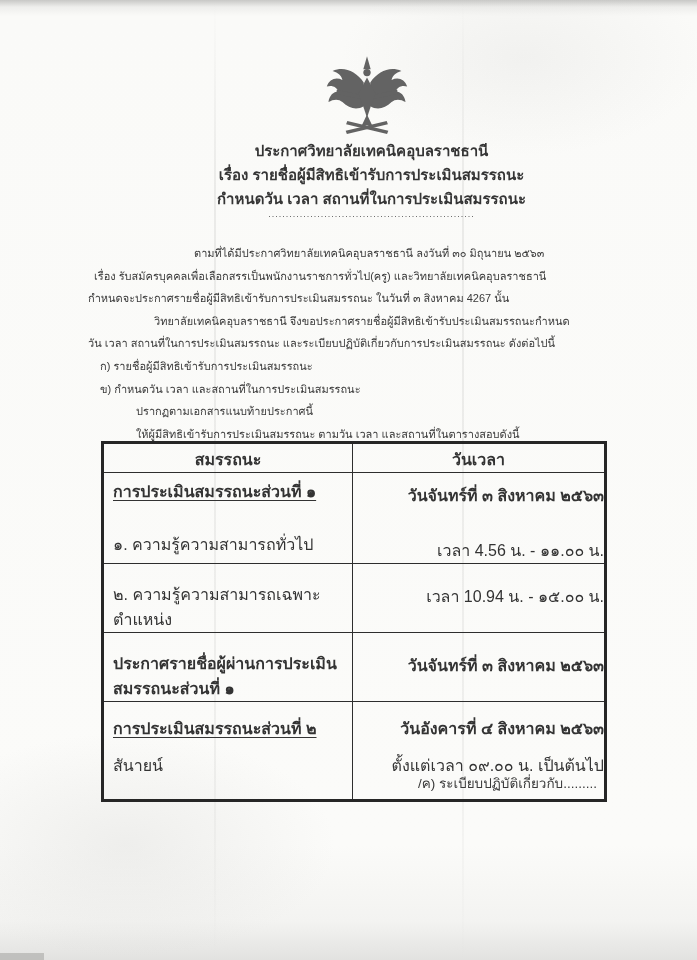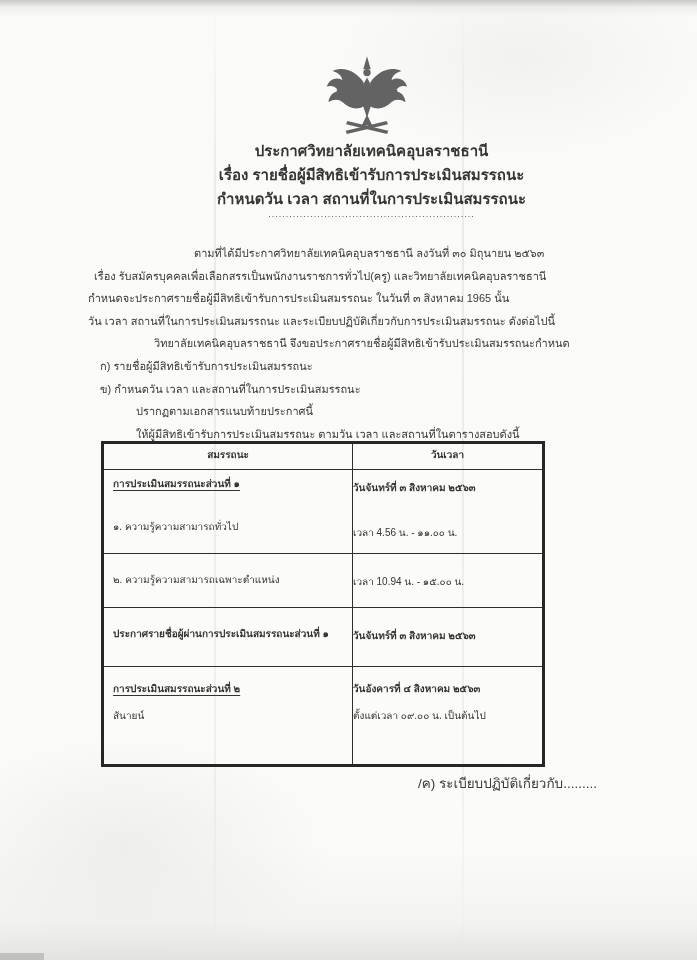--- a/index.html
+++ b/index.html
@@ -37,30 +37,30 @@
     font-size:11px;line-height:22.6px;color:#3a3a3a;
   }
   .ln{white-space:nowrap;}
   .ind-deep{text-indent:106px;}
   .ind-sm{text-indent:6px;}
   .ind-mid{text-indent:66px;}
   .ind-item{text-indent:12px;}
   .ind-sub{text-indent:48px;}
 
   table.schedule{
-    position:absolute;left:101px;top:441px;width:444px;
+    position:absolute;left:101px;top:441px;width:506px;
     border-collapse:collapse;table-layout:fixed;
-    font-size:10px;color:#333;
+    font-size:16px;color:#333;
   }
   table.schedule td{
     border:1.5px solid #2e2e2e;vertical-align:top;padding:0;
   }
   table.schedule{border:3px solid #262626;}
   td.c1{width:248px;text-align:left;}
-  td.c2{text-align:left;}
+  td.c2{text-align:right;}
   tr.hdr td{height:25px;text-align:center;font-weight:600;}
   tr.hdr td div{margin-top:3px;}
   tr.r1 td{height:83px;}
   tr.r2 td{height:53px;}
   tr.r3 td{height:58px;}
   tr.r4 td{height:97px;}
   .cell-pad{margin-left:9px;margin-right:6px;}
   .bold{font-weight:bold;}
   .ul{text-decoration:underline;text-underline-offset:3px;}
   .mt6{margin-top:6px;}
@@ -105,23 +105,23 @@
   <div class="title-block">
     <div>ประกาศวิทยาลัยเทคนิคอุบลราชธานี</div>
     <div>เรื่อง   รายชื่อผู้มีสิทธิเข้ารับการประเมินสมรรถนะ</div>
     <div>กำหนดวัน  เวลา  สถานที่ในการประเมินสมรรถนะ</div>
   </div>
   <div class="dots">...........................................................</div>
 
   <div class="body-block">
     <div class="ln ind-deep">ตามที่ได้มีประกาศวิทยาลัยเทคนิคอุบลราชธานี  ลงวันที่  ๓๐  มิถุนายน  ๒๕๖๓</div>
     <div class="ln ind-sm">เรื่อง  รับสมัครบุคคลเพื่อเลือกสรรเป็นพนักงานราชการทั่วไป(ครู)  และวิทยาลัยเทคนิคอุบลราชธานี</div>
-    <div class="ln">กำหนดจะประกาศรายชื่อผู้มีสิทธิเข้ารับการประเมินสมรรถนะ  ในวันที่ ๓ สิงหาคม 1965  นั้น</div>
+    <div class="ln">กำหนดจะประกาศรายชื่อผู้มีสิทธิเข้ารับการประเมินสมรรถนะ  ในวันที่ ๓ สิงหาคม 4267  นั้น</div>
+    <div class="ln ind-mid">วิทยาลัยเทคนิคอุบลราชธานี  จึงขอประกาศรายชื่อผู้มีสิทธิเข้ารับประเมินสมรรถนะกำหนด</div>
     <div class="ln">วัน เวลา สถานที่ในการประเมินสมรรถนะ  และระเบียบปฏิบัติเกี่ยวกับการประเมินสมรรถนะ  ดังต่อไปนี้</div>
-    <div class="ln ind-mid">วิทยาลัยเทคนิคอุบลราชธานี  จึงขอประกาศรายชื่อผู้มีสิทธิเข้ารับประเมินสมรรถนะกำหนด</div>
     <div class="ln ind-item">ก)  รายชื่อผู้มีสิทธิเข้ารับการประเมินสมรรถนะ</div>
     <div class="ln ind-item">ข)  กำหนดวัน เวลา และสถานที่ในการประเมินสมรรถนะ</div>
     <div class="ln ind-sub">ปรากฏตามเอกสารแนบท้ายประกาศนี้</div>
     <div class="ln ind-sub">ให้ผู้มีสิทธิเข้ารับการประเมินสมรรถนะ  ตามวัน  เวลา และสถานที่ในตารางสอบดังนี้</div>
   </div>
 
   <table class="schedule">
     <tbody>
         <tr class="hdr">
       <td class="c1">

